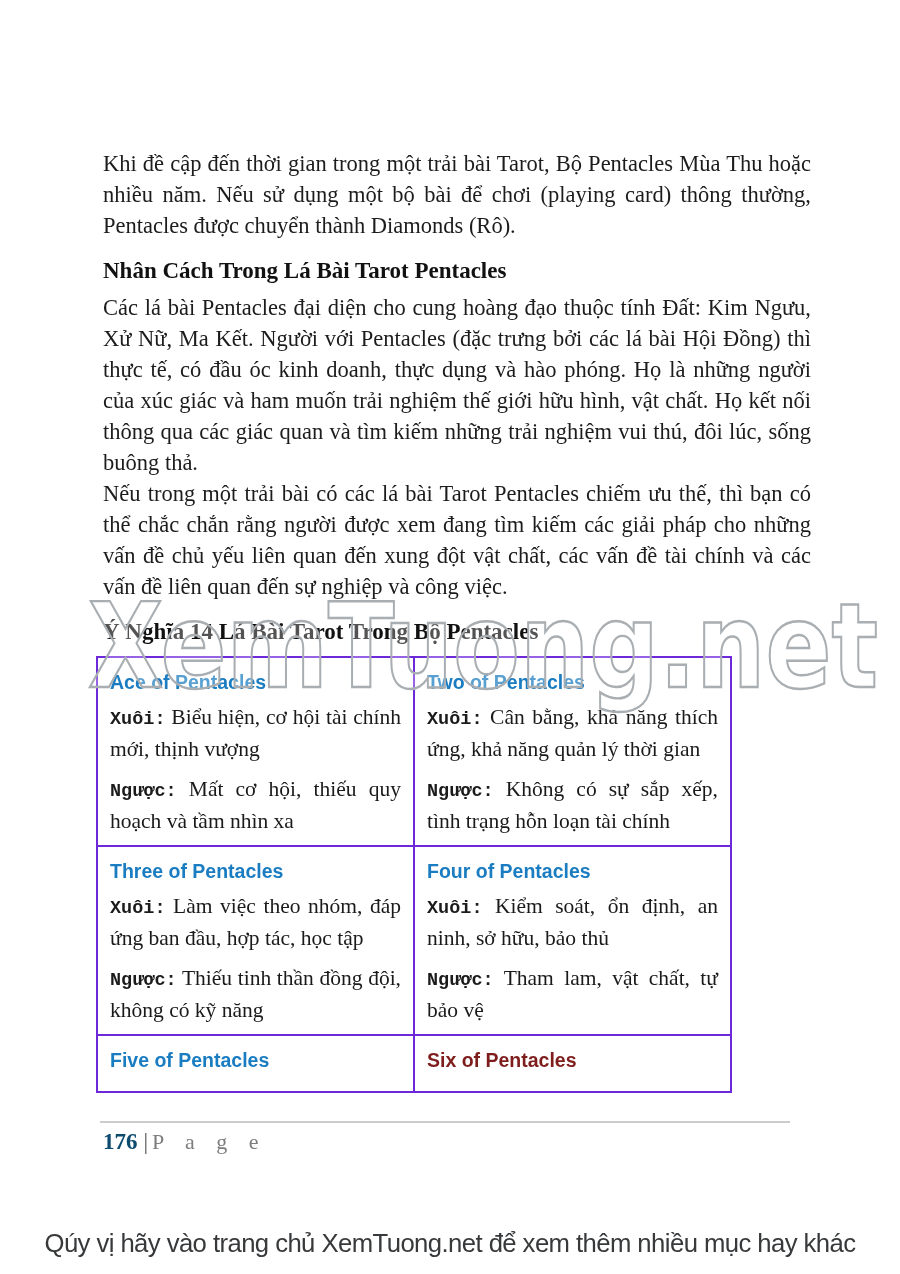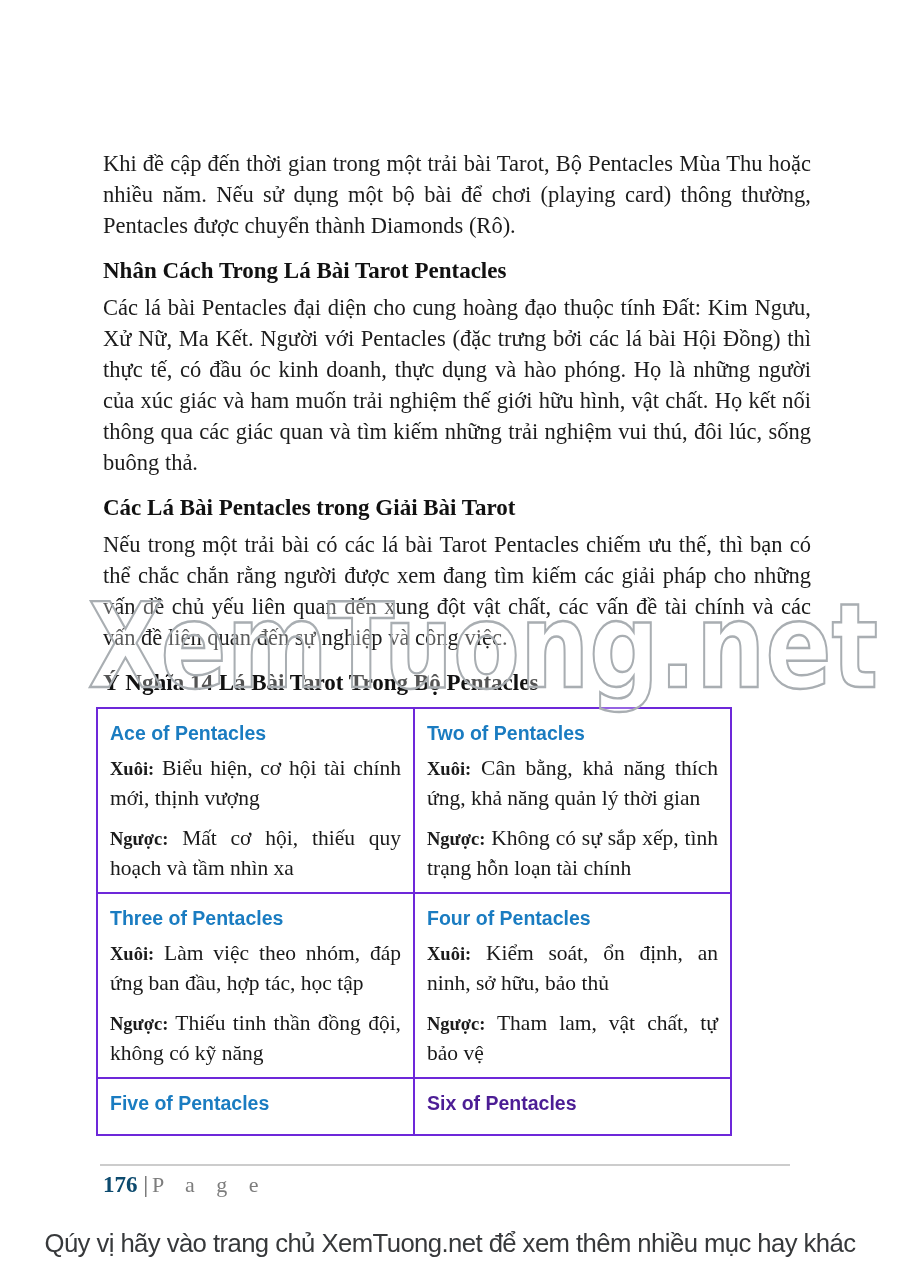--- a/index.html
+++ b/index.html
@@ -62,21 +62,21 @@
     margin: 2px 0 8px 0;
   }
   .cell-para {
     font-size: 21.5px;
     line-height: 28.5px;
     text-align: justify;
     margin: 0 0 12px 0;
   }
   .cell-para:last-child { margin-bottom: 0; }
   .kw {
-    font-family: Liberation Serif, serif;
+    font-family: Liberation Mono, monospace;
     font-weight: bold;
     font-size: 18.5px;
     color: #1b1b1b;
   }
   .foot-rule {
     height: 0;
     border-top: 2px solid #cccccc;
     width: 690px;
     margin: 28px 0 6px -3px;
   }
@@ -121,21 +121,20 @@
 <div class="page">
 
   <div class="content">
 
     <p class="para">Khi đề cập đến thời gian trong một trải bài Tarot, Bộ Pentacles Mùa Thu hoặc nhiều năm. Nếu sử dụng một bộ bài để chơi (playing card) thông thường, Pentacles được chuyển thành Diamonds (Rô).</p>
 
     <div class="heading">Nhân Cách Trong Lá Bài Tarot Pentacles</div>
 
     <p class="para">Các lá bài Pentacles đại diện cho cung hoàng đạo thuộc tính Đất: Kim Ngưu, Xử Nữ, Ma Kết. Người với Pentacles (đặc trưng bởi các lá bài Hội Đồng) thì thực tế, có đầu óc kinh doanh, thực dụng và hào phóng. Họ là những người của xúc giác và ham muốn trải nghiệm thế giới hữu hình, vật chất. Họ kết nối thông qua các giác quan và tìm kiếm những trải nghiệm vui thú, đôi lúc, sống buông thả.</p>
 
-    <div class="heading">Các Lá Bài Pentacles trong Giải Bài Tarot</div>
 
     <p class="para">Nếu trong một trải bài có các lá bài Tarot Pentacles chiếm ưu thế, thì bạn có thể chắc chắn rằng người được xem đang tìm kiếm các giải pháp cho những vấn đề chủ yếu liên quan đến xung đột vật chất, các vấn đề tài chính và các vấn đề liên quan đến sự nghiệp và công việc.</p>
 
     <div class="heading">Ý Nghĩa 14 Lá Bài Tarot Trong Bộ Pentacles</div>
 
     <table class="cards">
       <tbody>
           <tr>
         <td>
           <div class="card-title" style="color: rgb(26, 124, 193);">Ace of Pentacles</div>
@@ -158,21 +157,21 @@
           <div class="card-title" style="color: rgb(26, 124, 193);">Four of Pentacles</div>
           <p class="cell-para"><span class="kw">Xuôi:</span> <span>Kiểm soát, ổn định, an ninh, sở hữu, bảo thủ</span></p>
           <p class="cell-para"><span class="kw">Ngược:</span> <span>Tham lam, vật chất, tự bảo vệ</span></p>
         </td>
       </tr>
       <tr>
         <td class="clipped">
           <div class="card-title" style="color: rgb(26, 124, 193);">Five of Pentacles</div>
         </td>
         <td class="clipped">
-          <div class="card-title" style="color: #4c1d95;">Six of Pentacles</div>
+          <div class="card-title" style="color: #7f1d1d;">Six of Pentacles</div>
         </td>
       </tr>
     </tbody>
       </table>
 
     <div class="foot-rule"></div>
     <div class="page-footer">
       <span class="page-num">176</span><span class="page-sep">|</span><span class="page-word">P a g e</span>
     </div>
 

